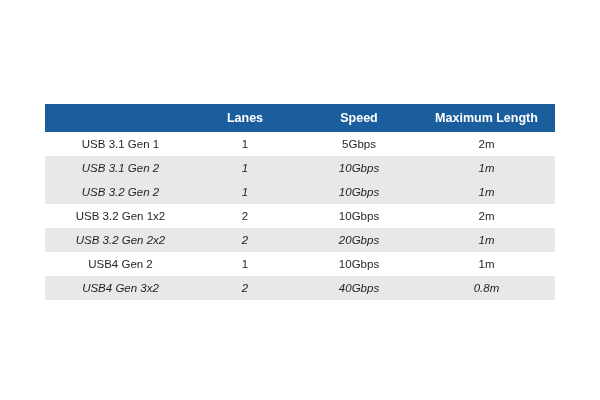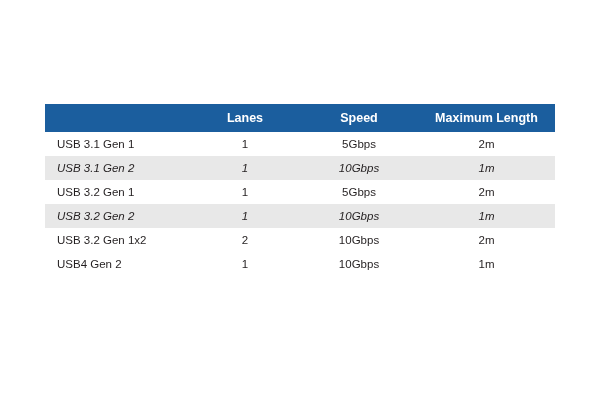--- a/index.html
+++ b/index.html
@@ -48,21 +48,21 @@
   table.spec-table td {
     font-size: 11.5px;
     color: #231f20;
     height: 24px;
     padding: 0 6px;
     text-align: center;
     vertical-align: middle;
     border: none;
   }
   table.spec-table td.col-name {
-    text-align: left;
+    text-align: center;
     padding-left: 12px;
   }
   tbody tr.row-odd td {
     background: #ffffff;
   }
   tbody tr.row-even td {
     background: #e8e8e8;
     font-style: italic;
   }
   
@@ -97,40 +97,46 @@
           <td>1</td>
           <td>5Gbps</td>
           <td>2m</td>
         </tr>
         <tr class="row-even">
           <td class="col-name">USB 3.1 Gen 2</td>
           <td>1</td>
           <td>10Gbps</td>
           <td>1m</td>
         </tr>
-        <tr class="row-odd">
-          <td class="col-name">USB 3.2 Gen 1</td>
-          <td>1</td>
-          <td>5Gbps</td>
-          <td>2m</td>
-        </tr>
         <tr class="row-even">
           <td class="col-name">USB 3.2 Gen 2</td>
           <td>1</td>
           <td>10Gbps</td>
           <td>1m</td>
         </tr>
         <tr class="row-odd">
           <td class="col-name">USB 3.2 Gen 1x2</td>
           <td>2</td>
           <td>10Gbps</td>
           <td>2m</td>
         </tr>
+        <tr class="row-even">
+          <td class="col-name">USB 3.2 Gen 2x2</td>
+          <td>2</td>
+          <td>20Gbps</td>
+          <td>1m</td>
+        </tr>
         <tr class="row-odd">
           <td class="col-name">USB4 Gen 2</td>
           <td>1</td>
           <td>10Gbps</td>
           <td>1m</td>
+        </tr>
+        <tr class="row-even">
+          <td class="col-name">USB4 Gen 3x2</td>
+          <td>2</td>
+          <td>40Gbps</td>
+          <td>0.8m</td>
         </tr>
       </tbody>
     </table>
   </div>
 </div>
 
 </body></html>

